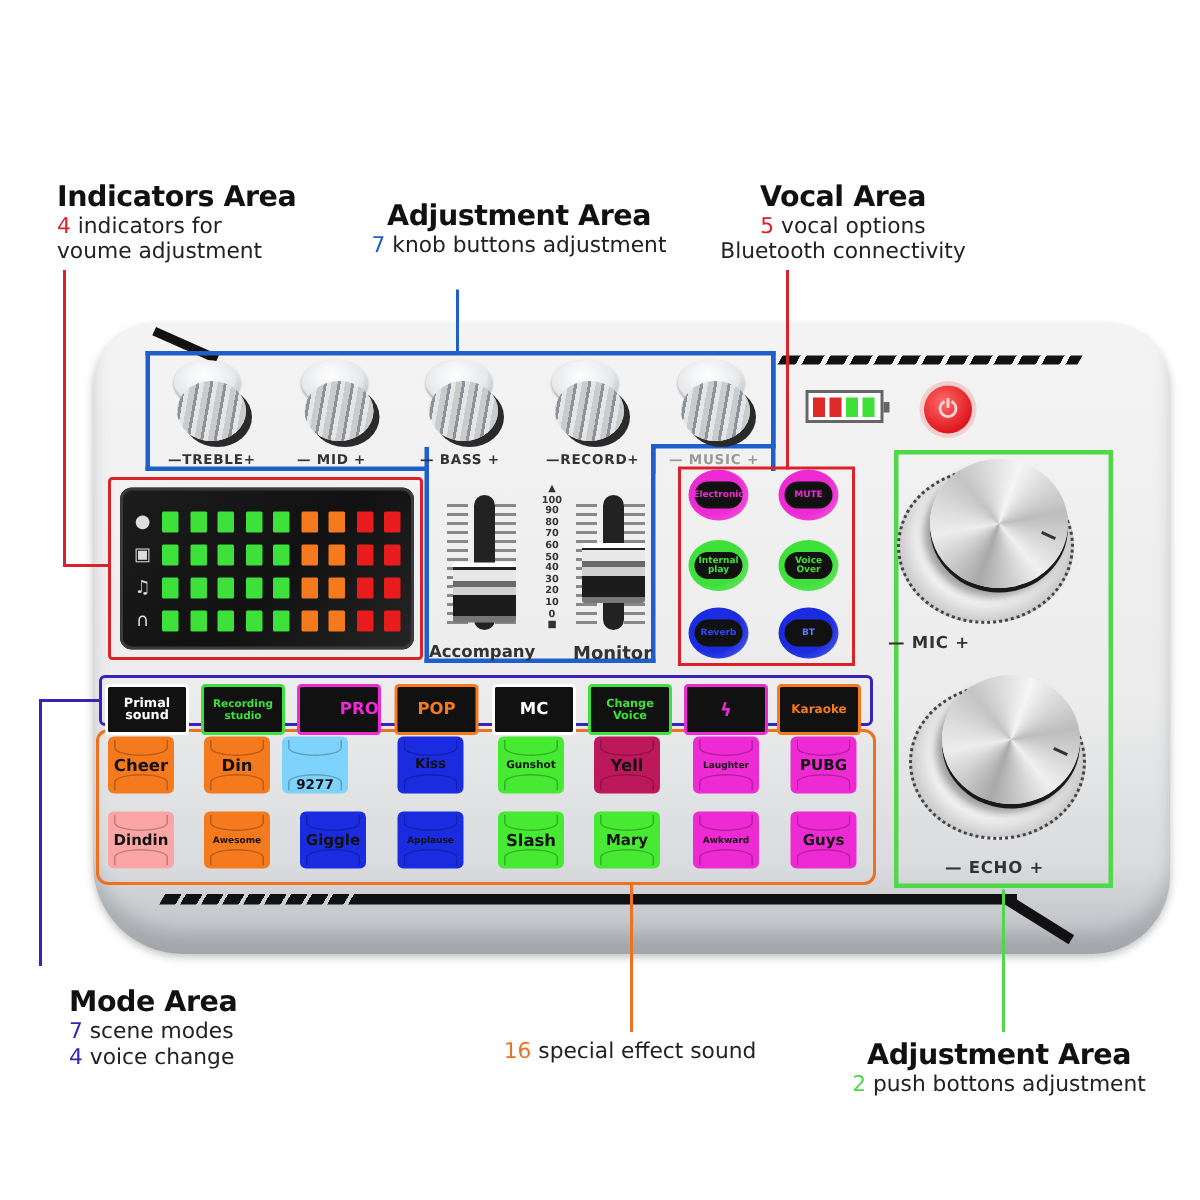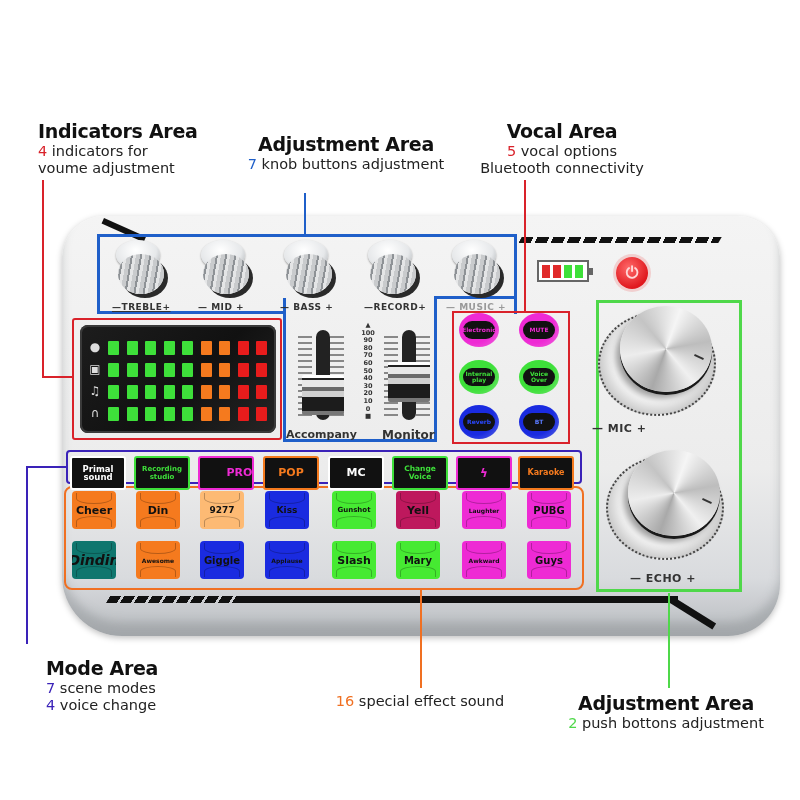--- a/index.html
+++ b/index.html
@@ -196,21 +196,21 @@
   </div>
 <div class="knob" style="left:364px; top:240px;">
     <div class="cap"></div>
     <div class="body"></div>
   </div>
 <div class="knob" style="left:448px; top:240px;">
     <div class="cap"></div>
     <div class="body"></div>
   </div>
 
-<div class="knob-label" style="left:112px; top:302px;text-decoration:underline;">—TREBLE+</div>
+<div class="knob-label" style="left:112px; top:302px;">—TREBLE+</div>
 <div class="knob-label" style="left:198px; top:302px;">—  MID  +</div>
 <div class="knob-label" style="left:280px; top:302px;">—  BASS  +</div>
 <div class="knob-label" style="left:364px; top:302px;">—RECORD+</div>
 <div class="knob-label" style="left:446px; top:302px; color:#999;">— MUSIC +</div>
 
 <div class="vu">
   <div class="vu-row" style="top:14px;">
     <div class="vu-icon">●</div>
   <div class="seg" style="left: 22px; background: rgb(62, 224, 58);"></div>
       <div class="seg" style="left: 40.5px; background: rgb(62, 224, 58);"></div>
@@ -416,39 +416,39 @@
     <span>Karaoke</span>
   </div>
 
 <div id="pads">
     <div class="pad" style="left: 72px; top: 491px; background: rgb(245, 122, 30); font-size: 11px;">
       <span>Cheer</span>
     </div>
     <div class="pad" style="left: 136px; top: 491px; background: rgb(245, 122, 30); font-size: 11px;">
       <span>Din</span>
     </div>
-    <div class="pad" style="left: 200px; top: 491px; background: #fdba74; font-size: 9px;">
+    <div class="pad" style="left: 188px; top: 491px; background: #7dd3fc; font-size: 9px; align-items: flex-end;">
       <span>9277</span>
     </div>
     <div class="pad" style="left: 265px; top: 491px; background: rgb(26, 43, 224); font-size: 9px;">
       <span>Kiss</span>
     </div>
     <div class="pad" style="left: 332px; top: 491px; background: rgb(70, 234, 50); font-size: 7px;">
       <span>Gunshot</span>
     </div>
     <div class="pad" style="left: 396px; top: 491px; background: #be185d; font-size: 11px;">
       <span>Yell</span>
     </div>
     <div class="pad" style="left: 462px; top: 491px; background: rgb(238, 42, 212); font-size: 6px;">
       <span>Laughter</span>
     </div>
     <div class="pad" style="left: 527px; top: 491px; background: rgb(238, 42, 212); font-size: 10px;">
       <span>PUBG</span>
     </div>
-    <div class="pad" style="left: 72px; top: 541px; background: #0f766e; font-size: 14px; font-style: italic;">
+    <div class="pad" style="left: 72px; top: 541px; background: #fca5a5; font-size: 10px;">
       <span>Dindin</span>
     </div>
     <div class="pad" style="left: 136px; top: 541px; background: rgb(245, 122, 30); font-size: 6px;">
       <span>Awesome</span>
     </div>
     <div class="pad" style="left: 200px; top: 541px; background: rgb(26, 43, 224); font-size: 10px;">
       <span>Giggle</span>
     </div>
     <div class="pad" style="left: 265px; top: 541px; background: rgb(26, 43, 224); font-size: 6px;">
       <span>Applause</span>

